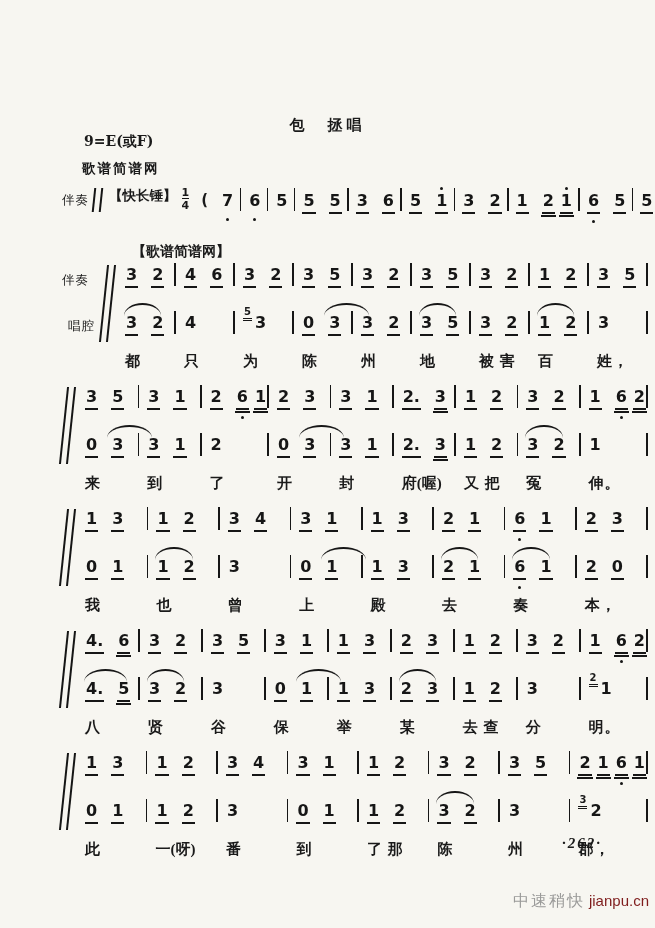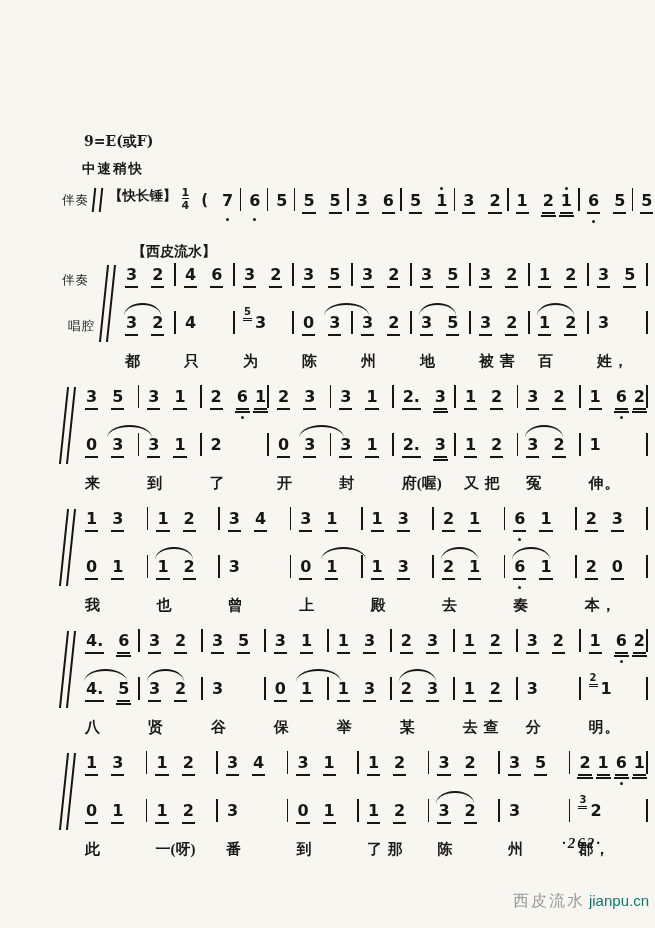--- a/index.html
+++ b/index.html
@@ -63,28 +63,29 @@
   .system{display:grid;margin-bottom:6px;}
   .system .rowlabel{align-self:center;grid-column:1;}
   .system .bracket{grid-column:2;grid-row:1 / span 2;align-self:stretch;margin:5px 7px 10px 1px;}
   .lyric{font-size:15px;font-weight:bold;padding-left:8px;letter-spacing:1px;white-space:nowrap;align-self:start;}
   .lyric.tight{letter-spacing:0;}
 
   .pagenum{position:absolute;top:835px;left:562px;font-style:italic;font-weight:bold;
            font-size:15px;letter-spacing:2px;}
   .watermark{position:absolute;top:891px;right:6px;font-size:16px;white-space:nowrap;}
   .wm-gray{color:#9a9a99;letter-spacing:2px;}
-  .wm-orange{color:#0f766e;font-family:"Liberation Sans","DejaVu Sans",sans-serif;font-size:15px;}
+  .wm-orange{color:#7f1d1d;font-family:"Liberation Sans","DejaVu Sans",sans-serif;font-size:15px;}
 </style>
 </head>
 <body>
 
 <div class="page">
+  <div class="singer">包　拯唱</div>
   <div class="key">9=E(或F)</div>
-  <div class="tempo">中速稍快</div>
+  <div class="tempo">歌谱简谱网</div>
 
   <div class="intro">
     <span class="rowlabel">伴奏</span>
     <span class="bracket"></span>
     <span class="tag">【快长锤】</span>
     <span class="timesig">
         <b>1</b>
         <b class="tsb">4</b>
       </span>
     <span class="measures" id="intro-measures">
@@ -161,21 +162,21 @@
             </span>
           </span></div>
         <div class="cell rb m"><span class="notes">
             <span class="nt">
               <span class="digit u1">5</span>
             </span>
           </span></div>
       </span>
   </div>
 
-  <div class="sectiontag">【西皮流水】</div>
+  <div class="sectiontag">【歌谱简谱网】</div>
 
   <div id="systems">
       <div class="system" style="grid-template-columns: 40px 15px repeat(9, 1fr); grid-template-rows: 40px 52px 24px;">
         <div class="rowlabel" style="grid-area: 1 / 1;">伴奏</div>
         <div class="rowlabel" style="grid-area: 2 / 1; padding-left: 6px;">唱腔</div>
         <div class="bracket"></div>
         <div class="cell rb" style="grid-area: 1 / 3;"><span class="notes">
             <span class="nt">
               <span class="digit u1">3</span>
             </span>
@@ -920,16 +921,16 @@
         <div class="lyric" style="grid-area: 3 / 6;">到</div>
         <div class="lyric" style="grid-area: 3 / 7;">了 那</div>
         <div class="lyric" style="grid-area: 3 / 8;">陈</div>
         <div class="lyric" style="grid-area: 3 / 9;">州</div>
         <div class="lyric" style="grid-area: 3 / 10;">郡，</div>
       </div>
     </div>
 
   <div class="pagenum">·262·</div>
   <div class="watermark">
-    <span class="wm-gray">西皮流水</span>
+    <span class="wm-gray">中速稍快</span>
     <span class="wm-orange">jianpu.cn</span>
   </div>
 </div>
 
 </body></html>

